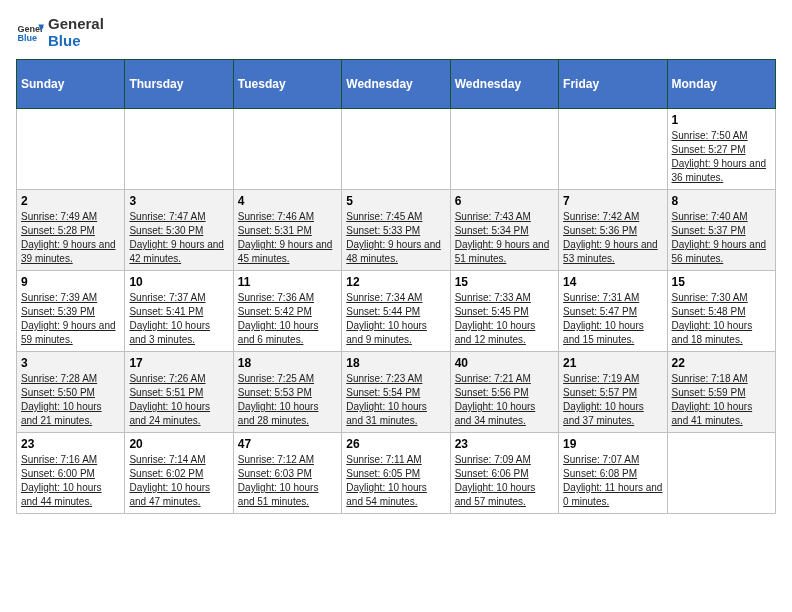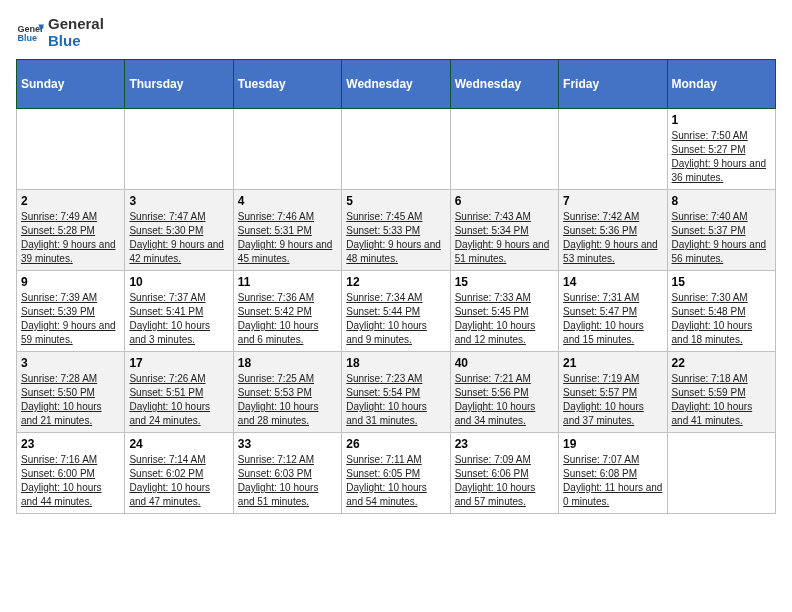--- a/index.html
+++ b/index.html
@@ -213,25 +213,25 @@
           <span class="day-number">22</span>
           <div class="day-info">Sunrise: 7:18 AM<br>Sunset: 5:59 PM<br>Daylight: 10 hours and 41 minutes.</div>
         </td>
       </tr>
       <tr>
         <td>
           <span class="day-number">23</span>
           <div class="day-info">Sunrise: 7:16 AM<br>Sunset: 6:00 PM<br>Daylight: 10 hours and 44 minutes.</div>
         </td>
         <td>
-          <span class="day-number">24</span>
+          <span class="day-number">20</span>
           <div class="day-info">Sunrise: 7:14 AM<br>Sunset: 6:02 PM<br>Daylight: 10 hours and 47 minutes.</div>
         </td>
         <td>
-          <span class="day-number">33</span>
+          <span class="day-number">47</span>
           <div class="day-info">Sunrise: 7:12 AM<br>Sunset: 6:03 PM<br>Daylight: 10 hours and 51 minutes.</div>
         </td>
         <td>
           <span class="day-number">26</span>
           <div class="day-info">Sunrise: 7:11 AM<br>Sunset: 6:05 PM<br>Daylight: 10 hours and 54 minutes.</div>
         </td>
         <td>
           <span class="day-number">23</span>
           <div class="day-info">Sunrise: 7:09 AM<br>Sunset: 6:06 PM<br>Daylight: 10 hours and 57 minutes.</div>
         </td>

